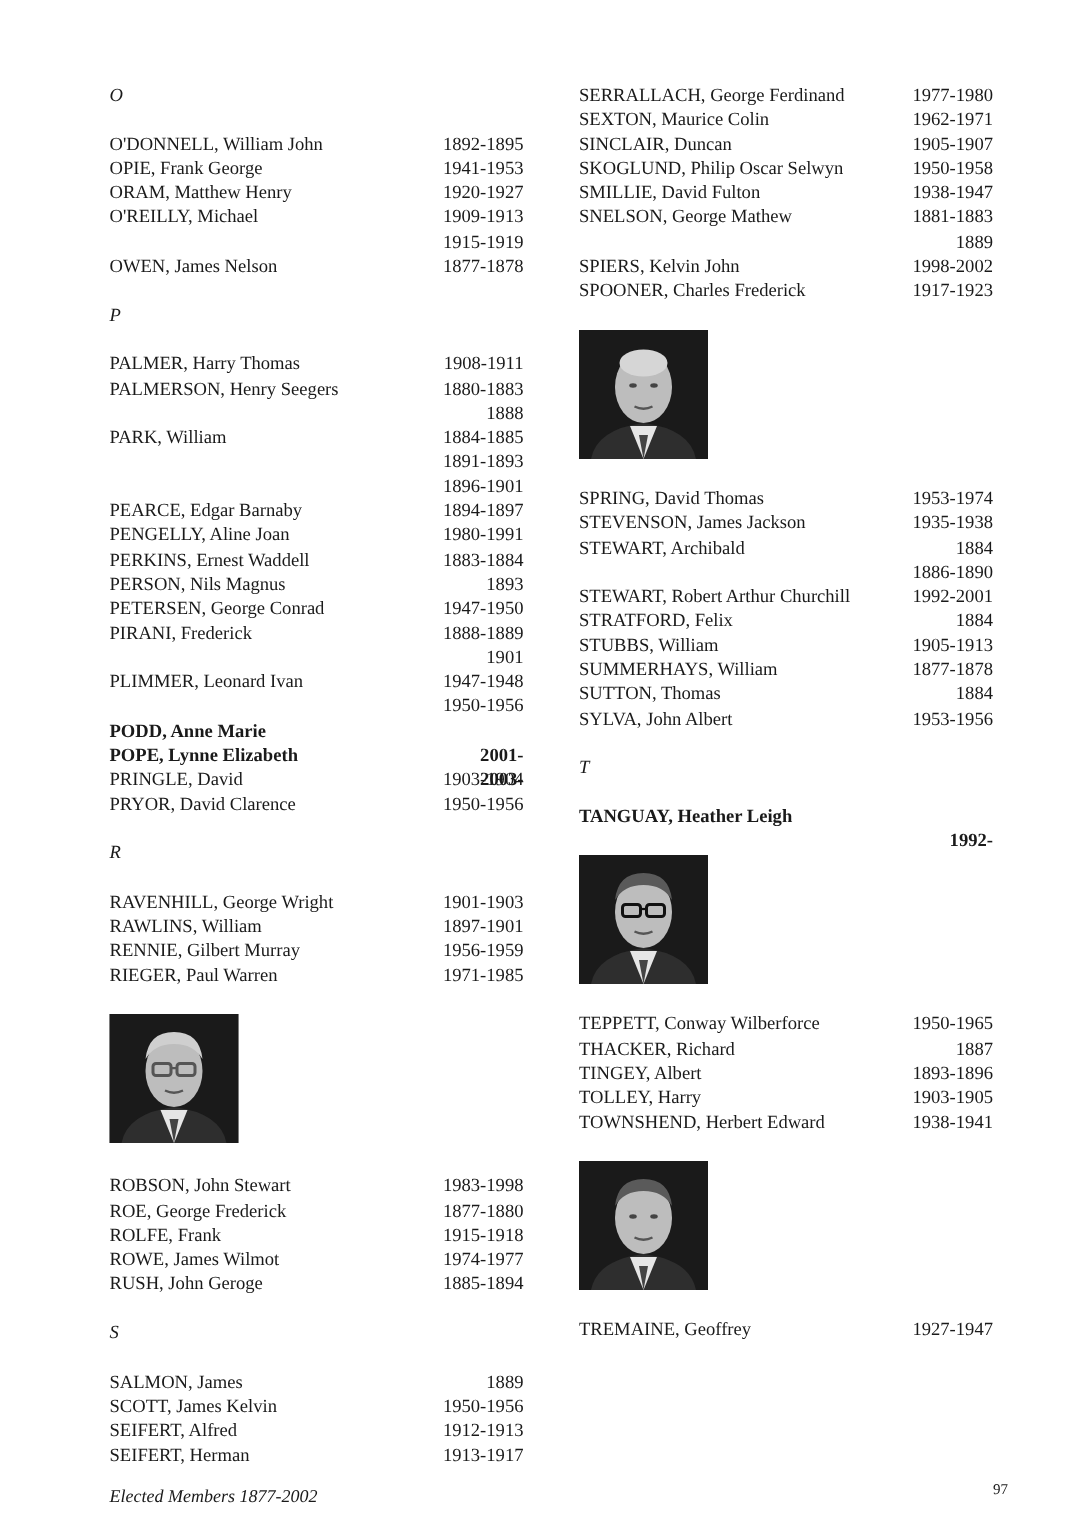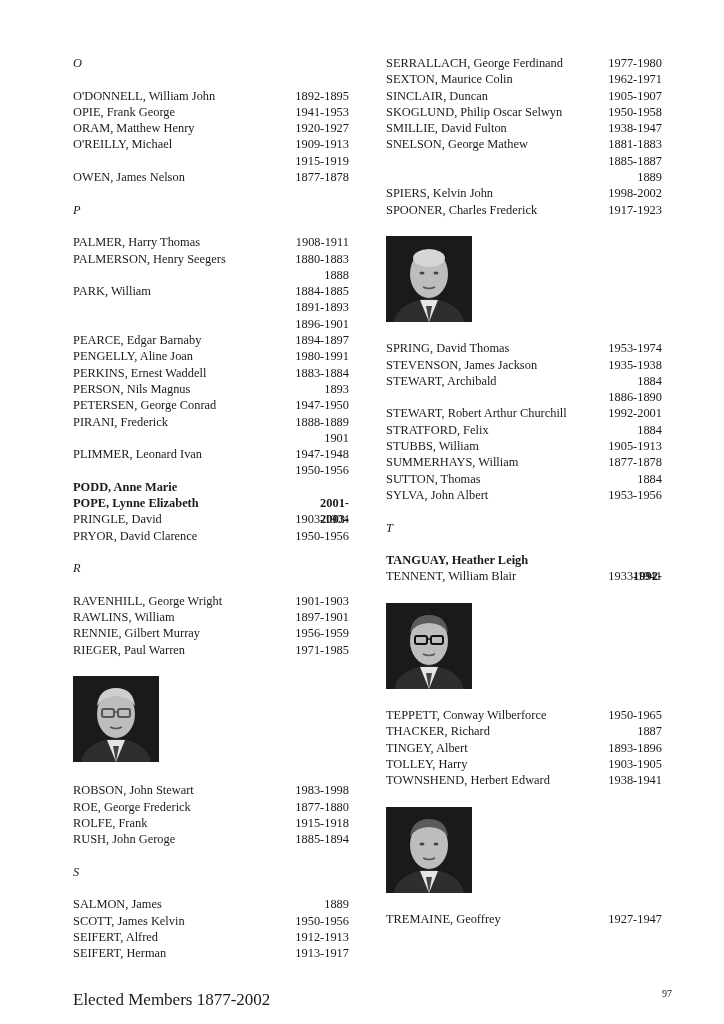--- a/index.html
+++ b/index.html
@@ -10,21 +10,21 @@
   .col-right { left: 386px; width: 276px; }
   .row { display: flex; justify-content: space-between; height: 16.3px; line-height: 16.3px; font-size: 12.4px; white-space: nowrap; }
   .row .years { text-align: right; }
   .row.bold { font-weight: bold; flex-direction: column; }
   .letter { font-style: italic; font-size: 12.4px; height: 16.3px; line-height: 16.3px; }
   .gap { height: 16.3px; }
   .photo { width: 86px; height: 86px; background: #1c1c1c; position: relative; overflow: hidden; margin: 2px 0 0 0; }
   .photo svg { display: block; }
   .photo-block { height: 106px; }
   .photo-block.tall { height: 104px; }
-  .footer-title { position: absolute; left: 73px; top: 990px; font-size: 17px; }
+  .footer-title { position: absolute; left: 73px; top: 990px; font-style: italic; font-size: 12px; }
   .page-number { position: absolute; left: 662px; top: 988px; font-size: 10px; }
 </style>
 </head>
 <body>
 
 <div class="col col-left" id="left-col">
     <div class="letter">O</div>
     <div class="gap"></div>
     <div class="row">
       <span class="name">O'DONNELL, William John</span>
@@ -171,20 +171,24 @@
     </div>
     <div class="row">
       <span class="name">ROE, George Frederick</span>
       <span class="years">1877-1880</span>
     </div>
     <div class="row">
       <span class="name">ROLFE, Frank</span>
       <span class="years">1915-1918</span>
     </div>
     <div class="row">
+      <span class="name">ROWE, James Wilmot</span>
+      <span class="years">1974-1977</span>
+    </div>
+    <div class="row">
       <span class="name">RUSH, John Geroge</span>
       <span class="years">1885-1894</span>
     </div>
     <div class="gap"></div>
     <div class="letter">S</div>
     <div class="gap"></div>
     <div class="row">
       <span class="name">SALMON, James</span>
       <span class="years">1889</span>
     </div>
@@ -218,24 +222,20 @@
       <span class="name">SKOGLUND, Philip Oscar Selwyn</span>
       <span class="years">1950-1958</span>
     </div>
     <div class="row">
       <span class="name">SMILLIE, David Fulton</span>
       <span class="years">1938-1947</span>
     </div>
     <div class="row">
       <span class="name">SNELSON, George Mathew</span>
       <span class="years">1881-1883</span>
-    </div>
-    <div class="row">
-      <span class="name"></span>
-      <span class="years">1885-1887</span>
     </div>
     <div class="row">
       <span class="name"></span>
       <span class="years">1889</span>
     </div>
     <div class="row">
       <span class="name">SPIERS, Kelvin John</span>
       <span class="years">1998-2002</span>
     </div>
     <div class="row">
@@ -297,24 +297,20 @@
     <div class="row">
       <span class="name">SYLVA, John Albert</span>
       <span class="years">1953-1956</span>
     </div>
     <div class="gap"></div>
     <div class="letter">T</div>
     <div class="gap"></div>
     <div class="row bold">
       <span class="name">TANGUAY, Heather Leigh</span>
       <span class="years">1992-</span>
-    </div>
-    <div class="row">
-      <span class="name">TENNENT, William Blair</span>
-      <span class="years">1933-1941</span>
     </div>
     <div class="gap"></div>
     <div class="photo-block tall">
       <div class="photo">
         <svg width="86" height="86" viewBox="0 0 86 86" xmlns="http://www.w3.org/2000/svg">
           <rect width="86" height="86" fill="#1a1a1a"></rect>
           <path d="M8 86 Q12 66 43 62 Q74 66 78 86 Z" fill="#2e2e2e"></path>
           <path d="M34 64 L43 86 L52 64 Z" fill="#e6e6e6"></path>
           <path d="M40 70 L43 86 L46 70 Z" fill="#444"></path>
           <ellipse cx="43" cy="38" rx="19" ry="24" fill="#bdbdbd"></ellipse>

